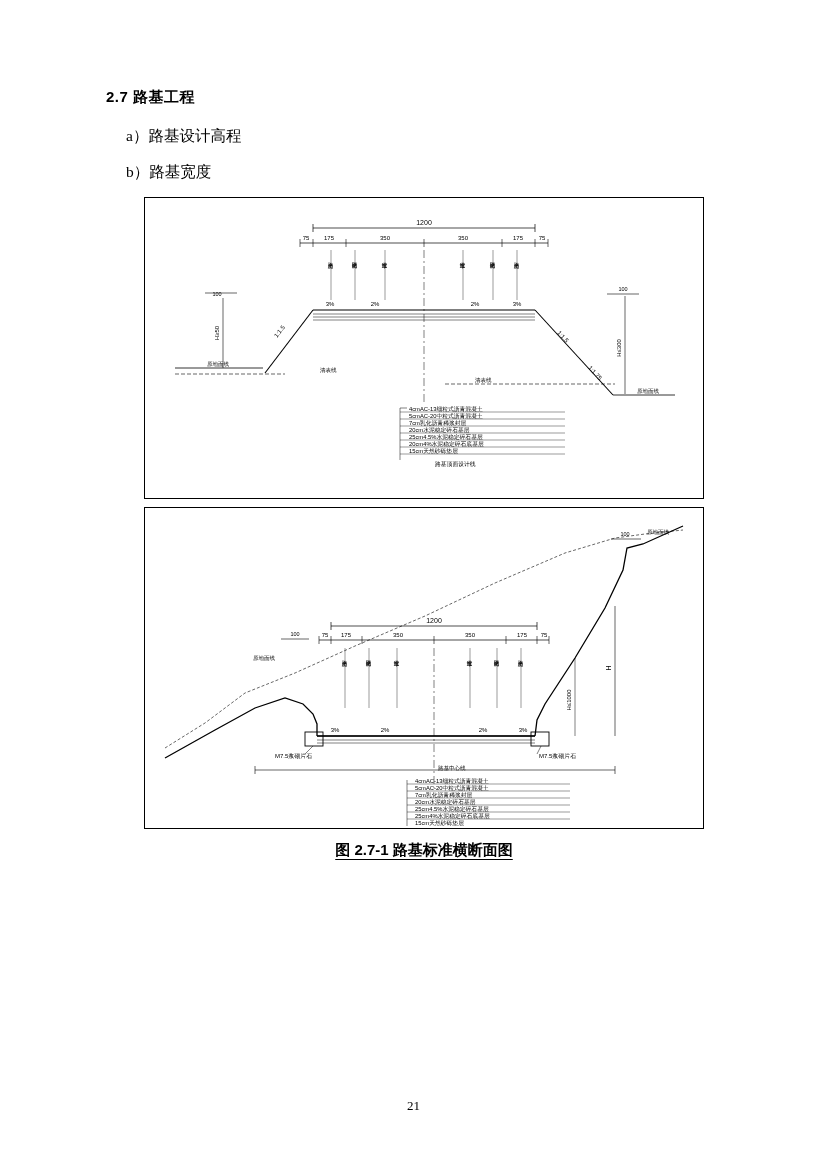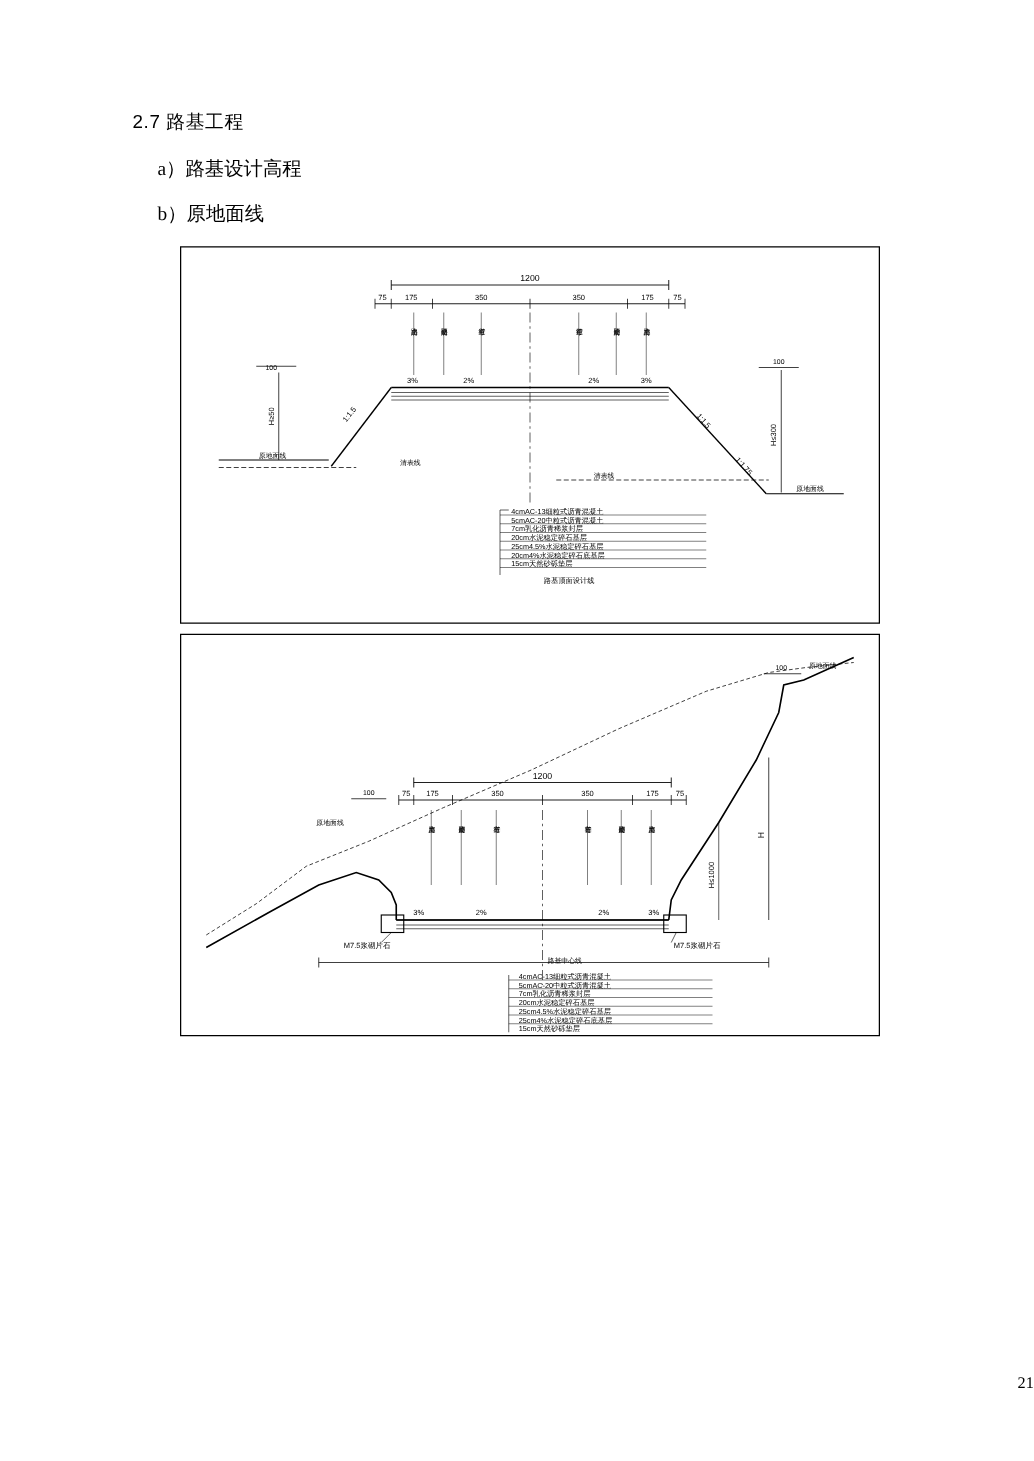--- a/index.html
+++ b/index.html
@@ -18,21 +18,21 @@
     overflow: hidden;
   }
   .content {
     position: absolute;
     left: 96px;
     top: 88px;
     width: 640px;
   }
   .sec-heading {
     font-family: "Liberation Sans", sans-serif;
-    font-weight: normal;
+    font-weight: bold;
     font-size: 15px;
     margin: 0 0 14px 10px;
     letter-spacing: 0.5px;
   }
   .para {
     font-size: 15.5px;
     line-height: 30px;
     margin: 6px 0 2px 0;
     text-indent: 30px;
     text-align: justify;
@@ -60,38 +60,38 @@
     font-size: 15px;
     margin-top: 12px;
     text-decoration: underline;
     text-underline-offset: 4px;
   }
   .page-number {
     position: absolute;
     left: 0;
     right: 0;
     top: 1098px;
-    text-align: right;
+    text-align: center;
     font-size: 13px;
     color: #000;
   }
   svg { display: block; }
   .lbl { font-family: "Liberation Sans", sans-serif; fill: #000; }
 </style>
 </head>
 <body>
 
 <div class="page">
 
   <div class="content">
 
     <h2 class="sec-heading">2.7  路基工程</h2>
 
     <p class="para">a）路基设计高程</p>
-    <p class="para">b）原地面线</p>
+    <p class="para">b）路基宽度</p>
 
     <div class="figure-box">
 
       <div class="fig-frame top">
         <svg width="558" height="298" viewBox="0 0 558 298">
 
           <line x1="168" y1="30" x2="390" y2="30" stroke="#000" stroke-width="0.7"></line>
           <line x1="168" y1="26" x2="168" y2="34" stroke="#000" stroke-width="0.7"></line>
           <line x1="390" y1="26" x2="390" y2="34" stroke="#000" stroke-width="0.7"></line>
           <text class="lbl" x="279" y="27" font-size="7" text-anchor="middle">1200</text>
@@ -275,18 +275,19 @@
             <text class="lbl" x="270" y="296" font-size="5.8">20cm水泥稳定碎石基层</text>
             <line x1="262" y1="304" x2="425" y2="304" stroke="#000" stroke-width="0.4"></line>
             <text class="lbl" x="270" y="303" font-size="5.8">25cm4.5%水泥稳定碎石基层</text>
             <line x1="262" y1="311" x2="425" y2="311" stroke="#000" stroke-width="0.4"></line>
             <text class="lbl" x="270" y="310" font-size="5.8">25cm4%水泥稳定碎石底基层</text>
             <text class="lbl" x="270" y="317" font-size="5.8">15cm天然砂砾垫层</text>
           </g>
         </svg>
       </div>
 
+      <div class="fig-caption">图 2.7-1   路基标准横断面图</div>
     </div>
 
   </div>
 
   <div class="page-number">21</div>
 </div>
 
 </body></html>

